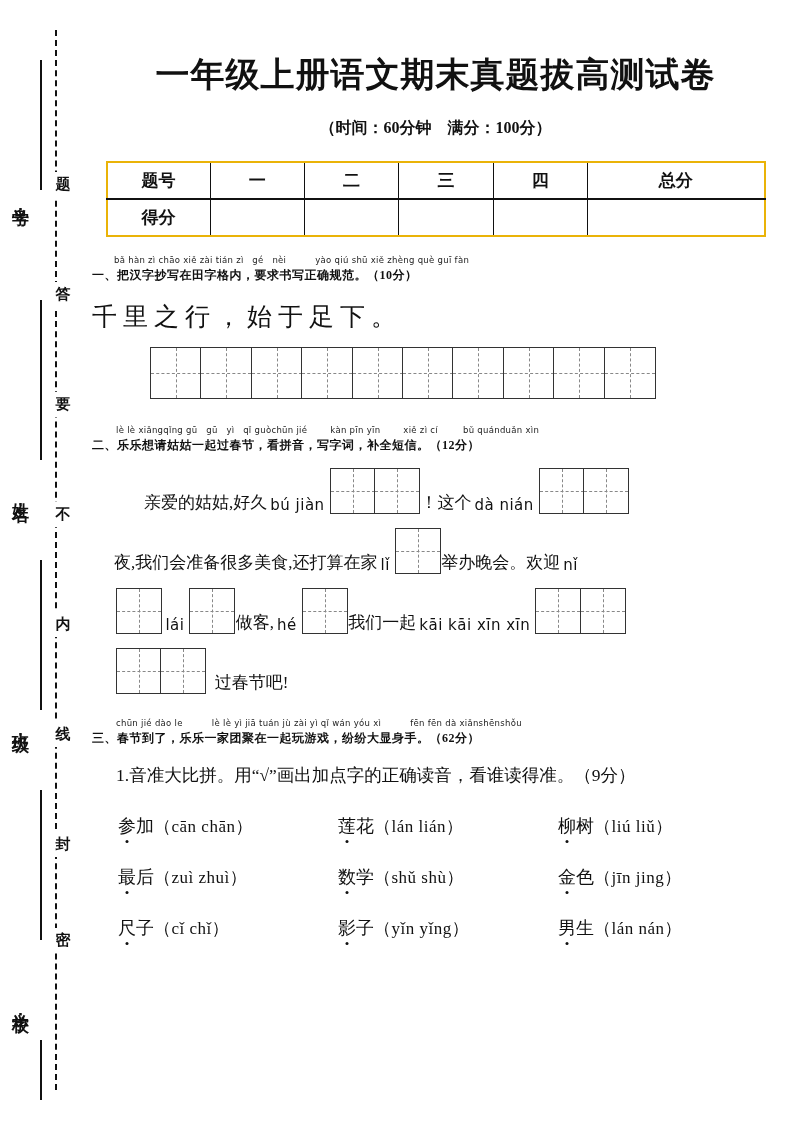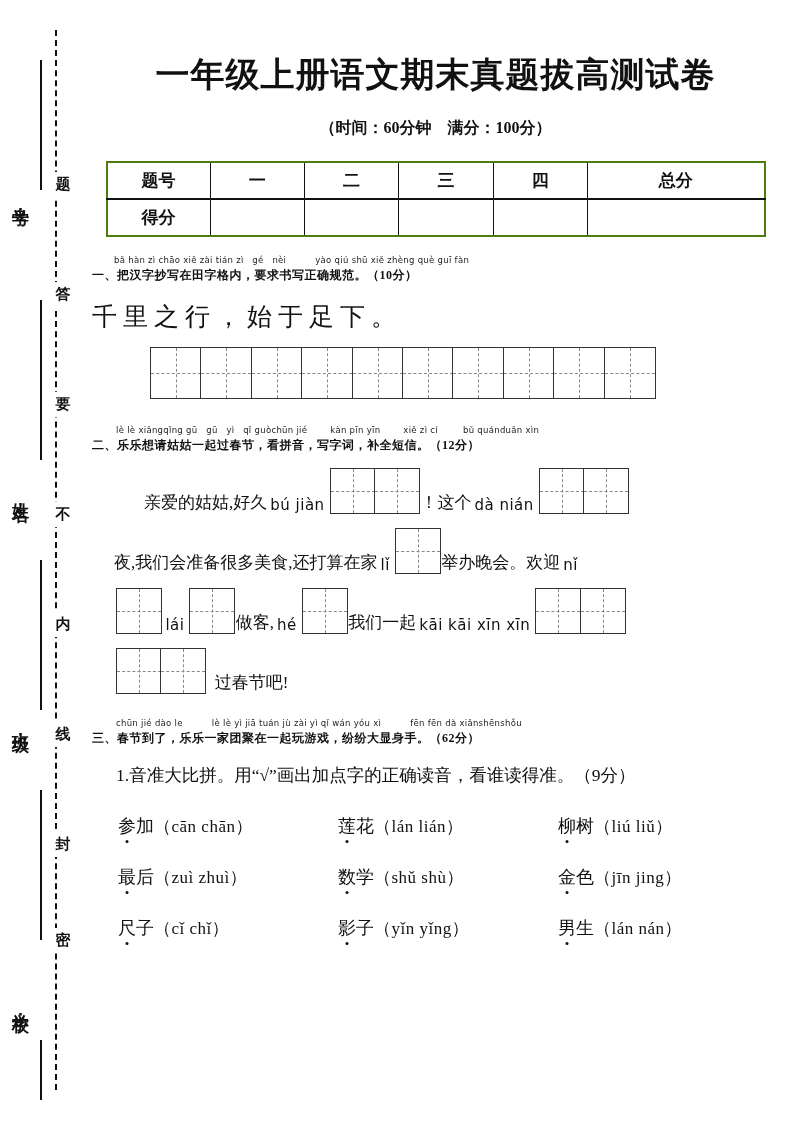--- a/index.html
+++ b/index.html
@@ -71,21 +71,21 @@
   }
   .score-table td{
     border:1px solid #111;
     height:33px;
     text-align:center;
     font-size:17px;
     font-weight:bold;
   }
   .score-table td.head{width:100px;}
   .score-table tr:first-child{border-bottom:2px solid #111;}
-  .score-table{border:2px solid #4d7c0f;}
+  .score-table{border:2px solid #eab308;}
 
   
   .q-block{margin:18px 0 0 14px;position:relative;}
   .pinyin-row{
     font-size:8.5px;
     font-family:"DejaVu Sans",sans-serif;
     color:#222;
     height:12px;
     white-space:nowrap;
     letter-spacing:0.3px;

